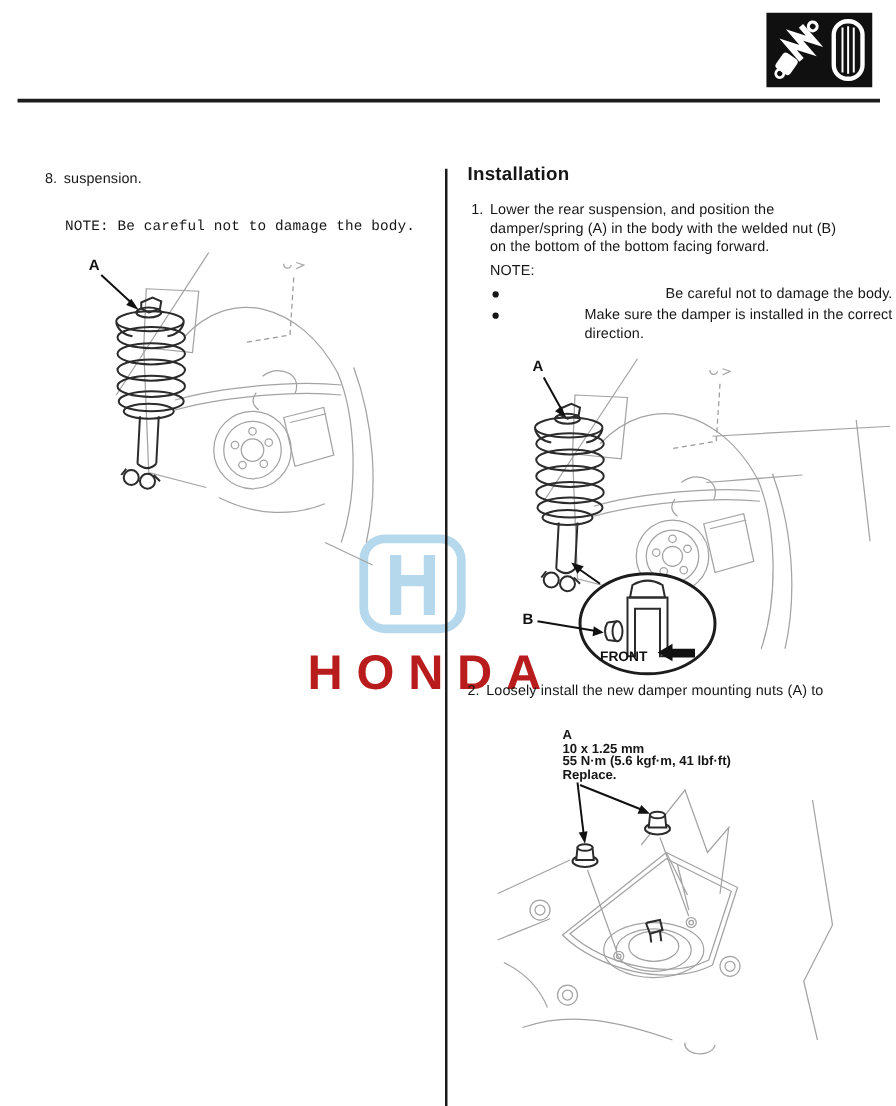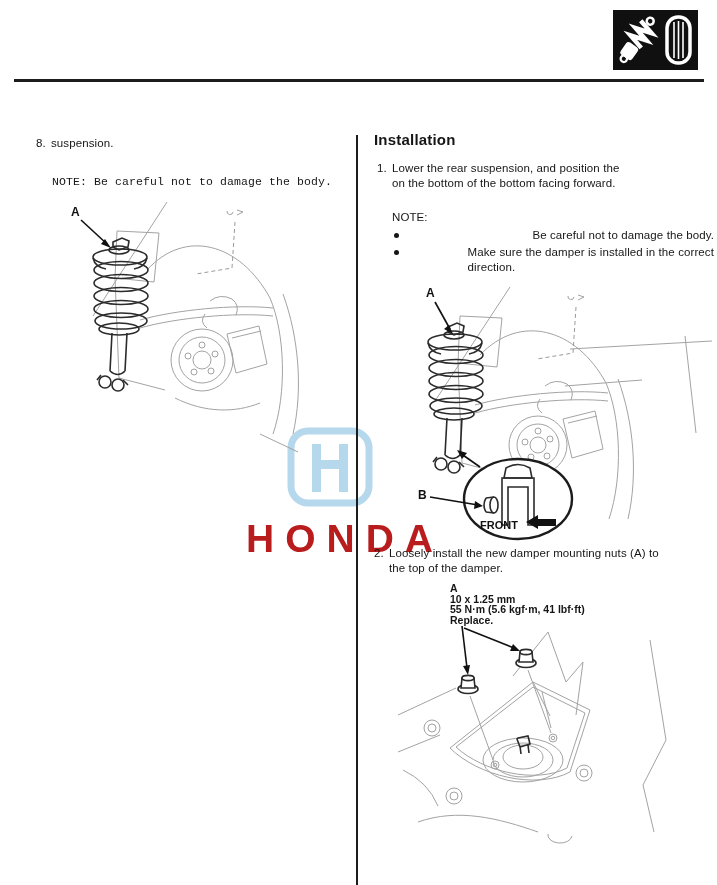--- a/index.html
+++ b/index.html
@@ -121,20 +121,21 @@
       </g>
     </svg>
   </div>
 
   <div class="abs content heading" style="left:374px;top:131px;">Installation</div>
 
   <div class="abs content bodytext step" style="left:377px;top:161px;width:335px;">
     <div class="num">1.</div>
     <div>
       <div>Lower the rear suspension, and position the</div>
+      <div>damper/spring (A) in the body with the welded nut (B)</div>
       <div>on the bottom of the bottom facing forward.</div>
     </div>
   </div>
 
   <div class="abs content bodytext" style="left:392px;top:210px;">NOTE:</div>
   <div class="abs content bodytext" style="left:394px;top:228px;width:320px;">
     <div class="bullet">
       <span class="dot"></span>
       <div>
         <div>Be careful not to damage the body.</div>
@@ -212,21 +213,20 @@
         <path class="arrow" d="M50,216 L98,224"></path>
         <polygon class="arrow-head" points="103,225 94,228 95,220"></polygon>
       </g>
     </svg>
   </div>
 
   <div class="abs content bodytext step" style="left:374px;top:546px;width:340px;">
     <div class="num">2.</div>
     <div>
       <div>Loosely install the new damper mounting nuts (A) to</div>
-      <div>the top of the damper.</div>
     </div>
   </div>
 
   <div class="abs content boldblock" style="left:450px;top:583px;">
     <div>A</div>
     <div>10 x 1.25 mm</div>
     <div>55 N·m (5.6 kgf·m, 41 lbf·ft)</div>
     <div>Replace.</div>
   </div>
 

